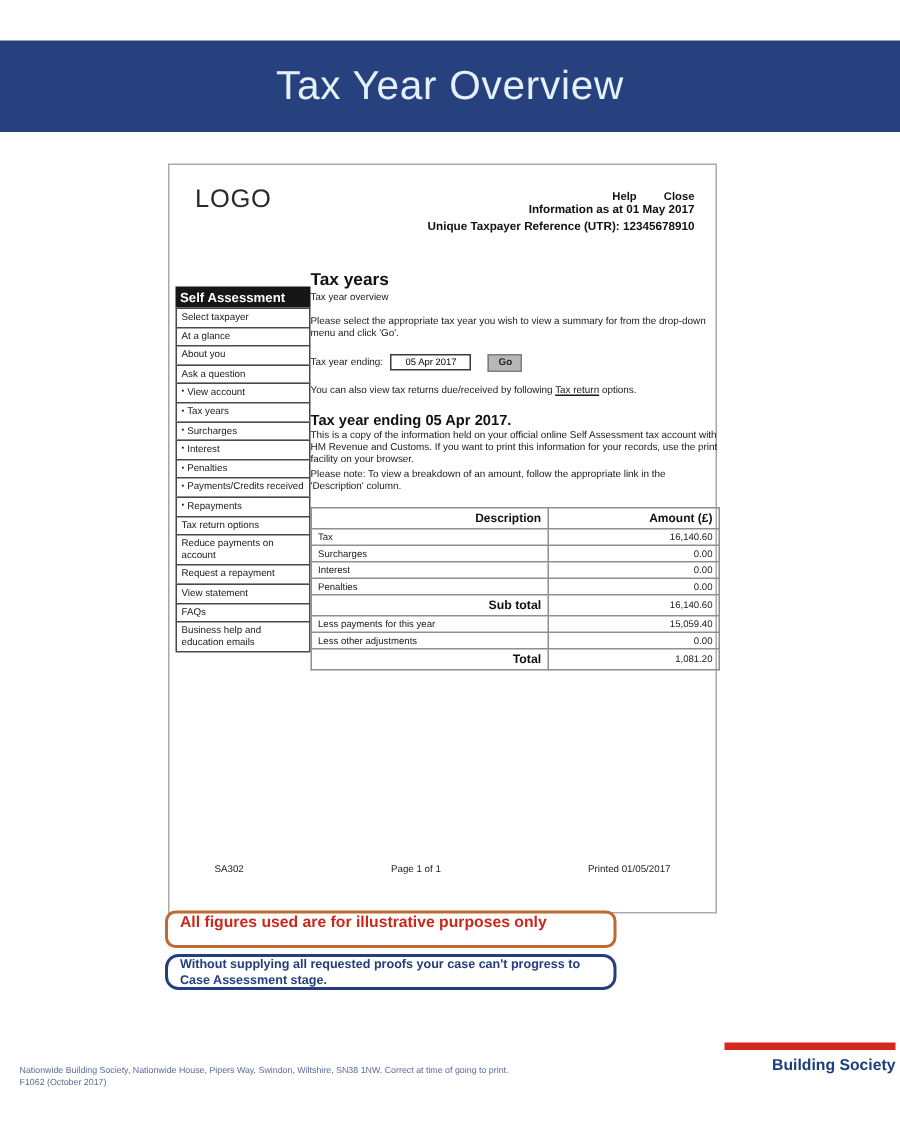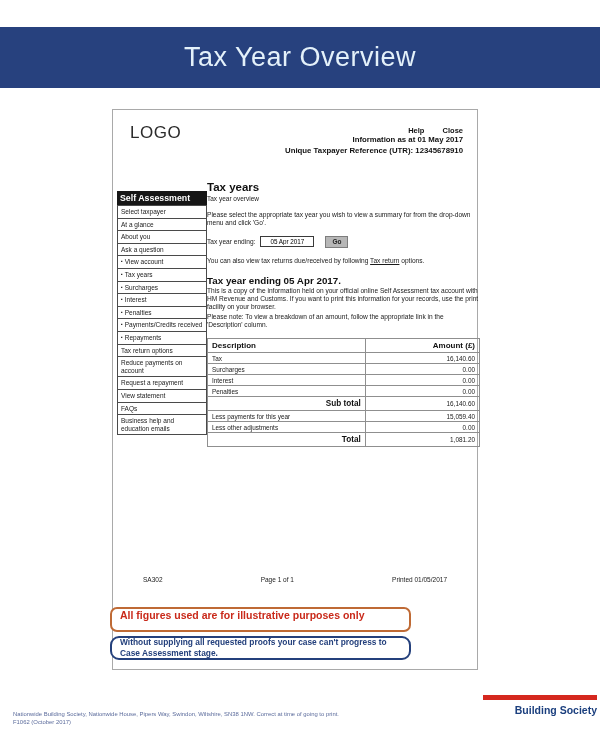--- a/index.html
+++ b/index.html
@@ -17,21 +17,21 @@
     position: absolute; left: 0; top: 27px; width: 600px; height: 61px;
     background: #27417e;
     display: flex; align-items: center; justify-content: center;
   }
   .banner h1 {
     color: #e4f1fa; font-size: 27px; font-weight: normal; letter-spacing: .5px;
   }
 
   
   .doc {
-    position: absolute; left: 112px; top: 109px; width: 366px; height: 561px;
+    position: absolute; left: 112px; top: 109px; width: 366px; height: 500px;
     background: #fff; border: 1px solid #a9a9a9;
   }
   .logo {
     position: absolute; left: 17px; top: 13px;
     font-size: 17px; color: #2b2b2b; letter-spacing: .5px;
   }
   .links {
     position: absolute; right: 14px; top: 16px;
     font-size: 7.5px; font-weight: 600; color: #111;
   }
@@ -73,21 +73,21 @@
     font-size: 6.5px; font-weight: 600; padding: 1.5px 6px; color: #222;
     font-family: inherit; cursor: pointer;
   }
   .link { text-decoration: underline; color: #1a1a1a; cursor: pointer; }
   .sec-title { font-size: 9.8px; font-weight: bold; margin-top: 10px; color: #111; }
   .p2 { font-size: 6.6px; line-height: 8.3px; margin-top: 1px; }
 
   
   table { width: 100%; border-collapse: collapse; margin-top: 9px; border: 1.5px solid #3c3c3c; }
   th, td { border: 1px solid #8f8f8f; }
-  th { font-size: 8px; padding: 2px 4px; text-align: left; color: #111; }
+  th { font-size: 8px; padding: 2px 4px; text-align: right; color: #111; }
   th.amt { text-align: right; width: 42%; }
   td { font-size: 6.4px; padding: 1.5px 4px; color: #1a1a1a; }
   td.amt { text-align: right; }
   tr.big td.desc { text-align: right; font-weight: bold; font-size: 8.2px; padding: 2px 4px; color: #111; }
   tr.big { border-top: 1.5px solid #3c3c3c; border-bottom: 1.5px solid #3c3c3c; }
 
   
   .doc-foot {
     position: absolute; left: 0; top: 466px; width: 100%;
     padding: 0 30px; display: flex; justify-content: space-between;

